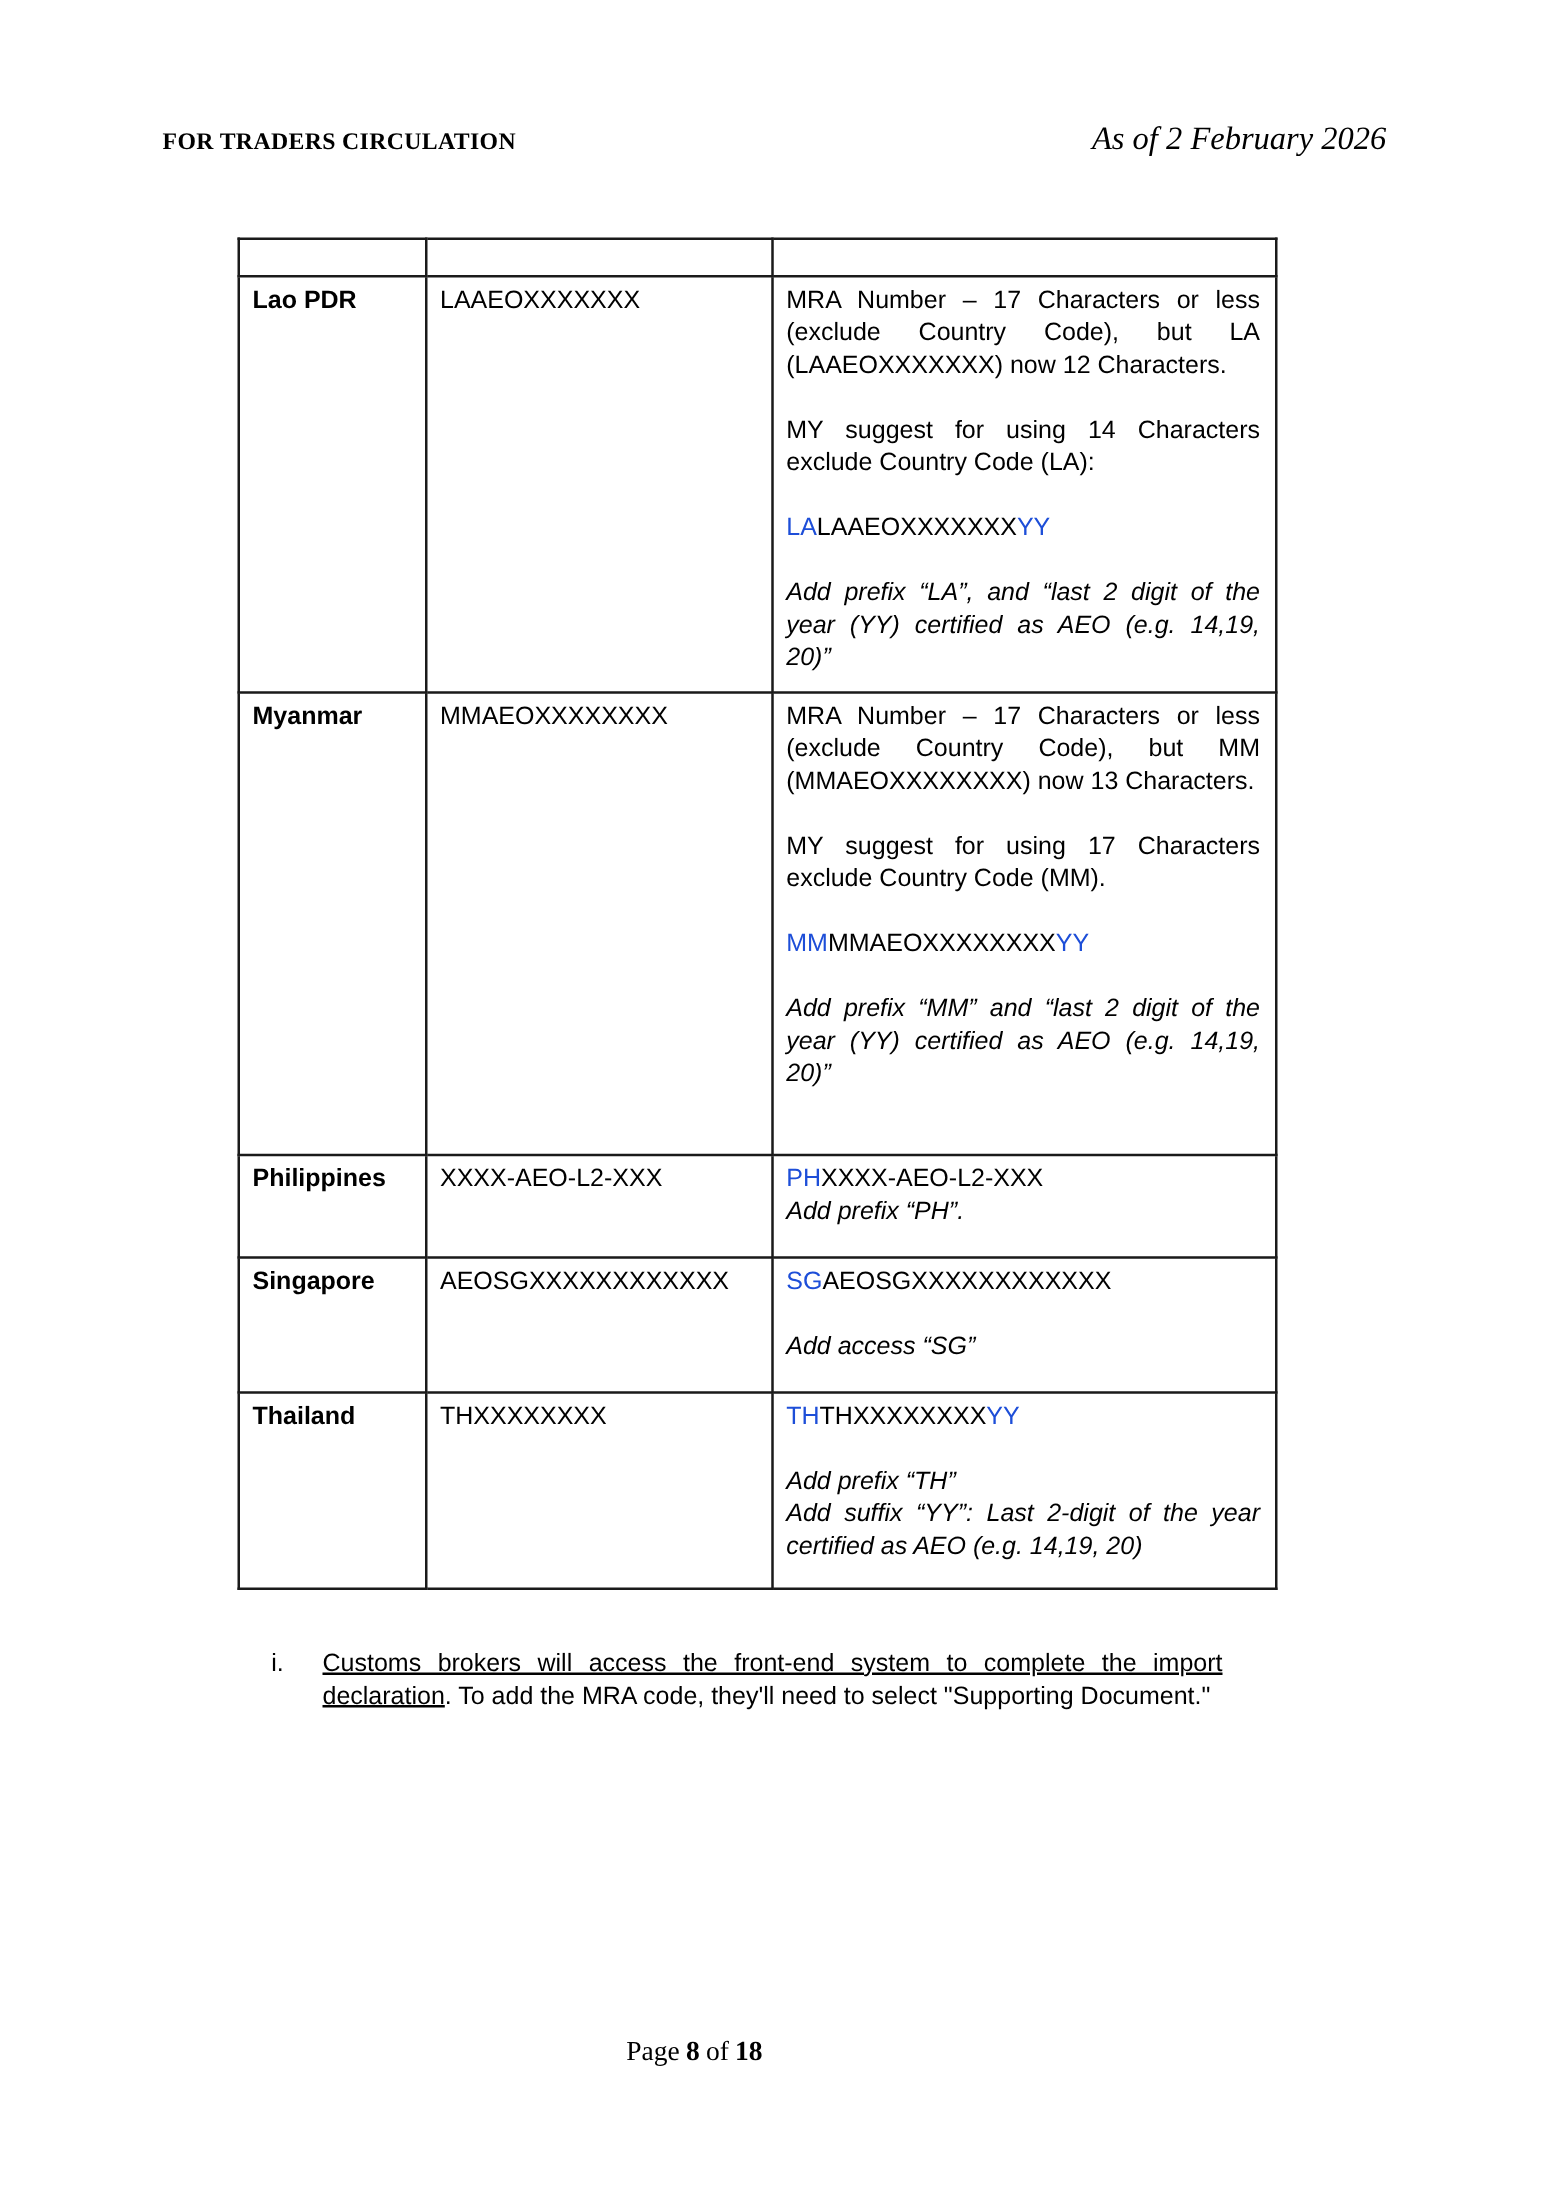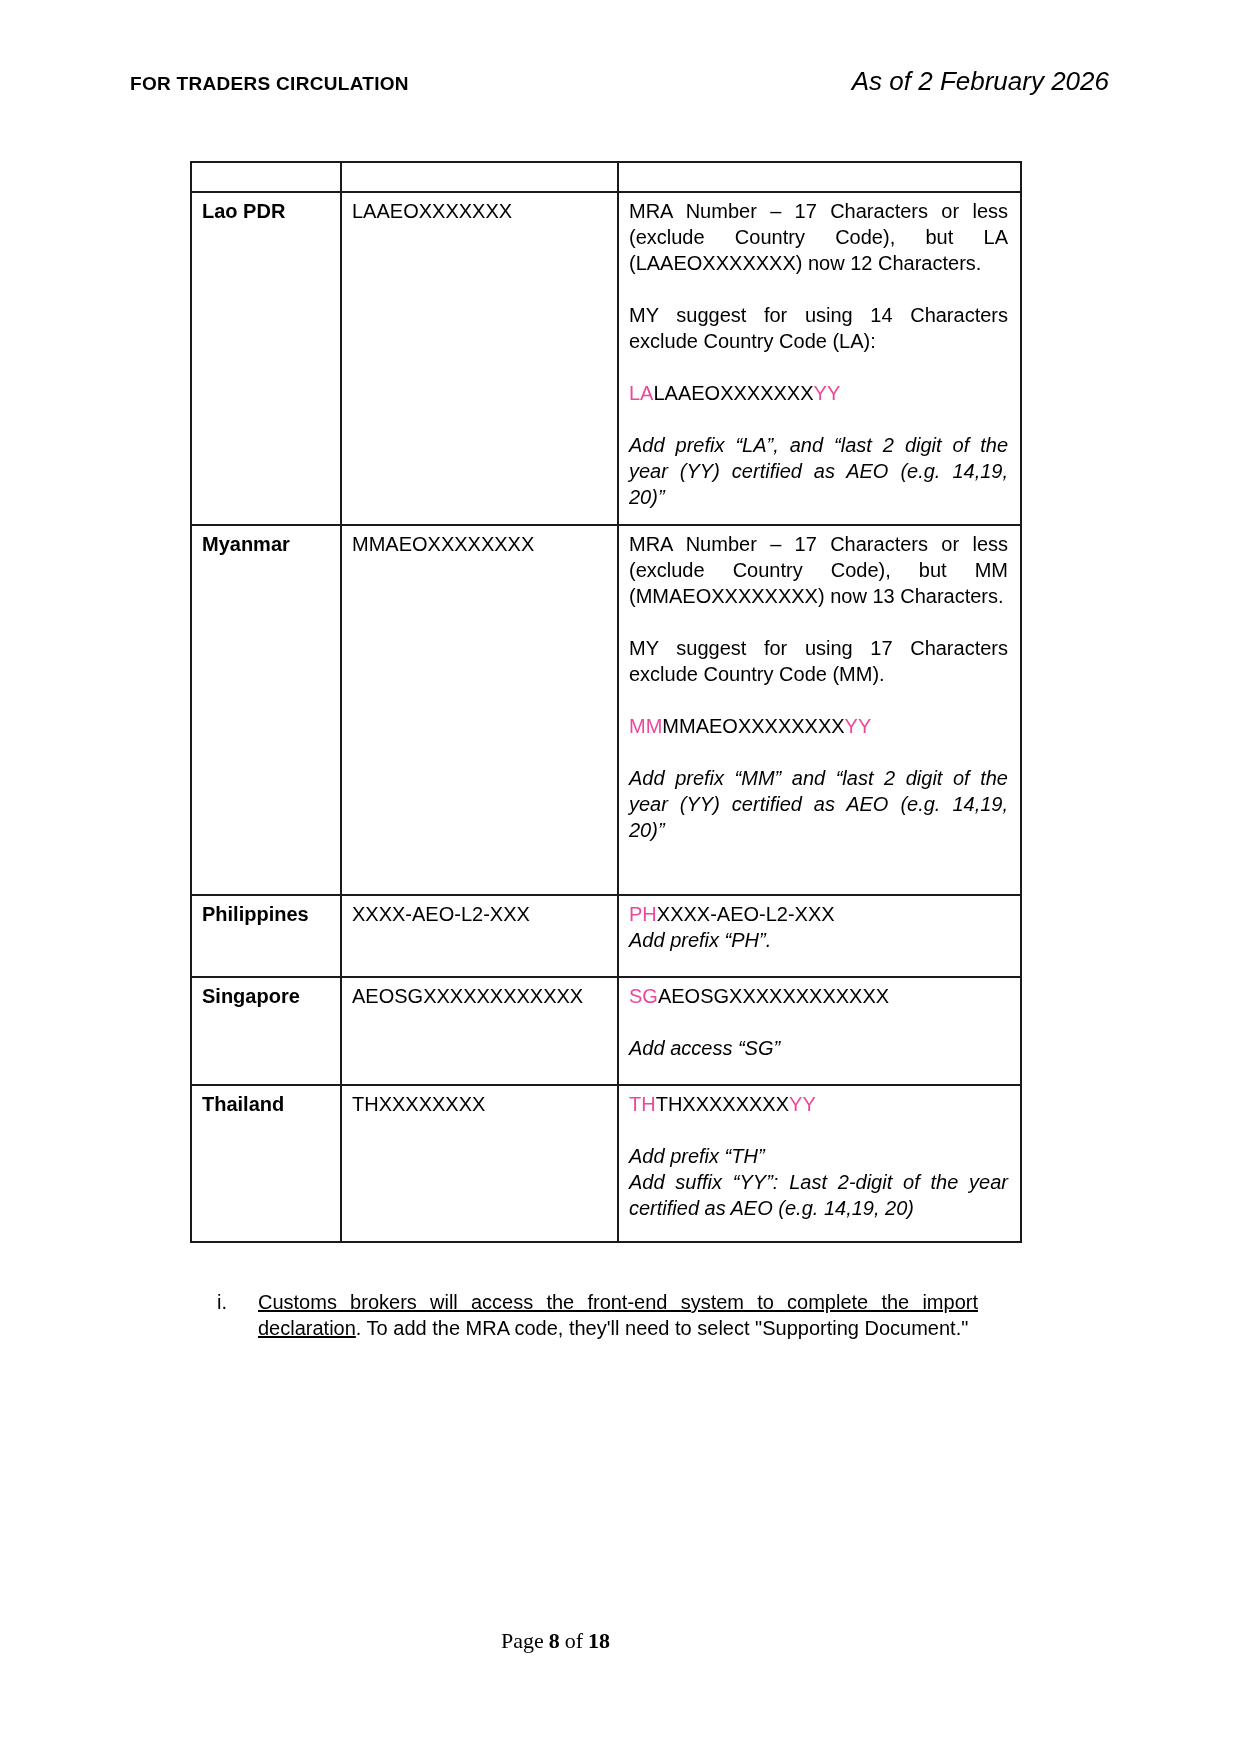--- a/index.html
+++ b/index.html
@@ -4,41 +4,41 @@
 <style>
   * { box-sizing: border-box; }
   html, body { margin: 0; padding: 0; background: #ffffff; }
   .page {
     width: 1241px; height: 1755px; background: #ffffff; color: #000;
     font-family: "Liberation Sans", sans-serif; position: relative; overflow: hidden;
   }
   
   .page-header {
     display: flex; justify-content: space-between; align-items: baseline;
-    padding: 66px 132px 0 130px; font-family: Liberation Sans, sans-serif;
+    padding: 96px 132px 0 130px; font-family: Liberation Serif, serif;
   }
   .hdr-left { font-weight: bold; font-size: 19px; letter-spacing: 0.3px; }
   .hdr-right { font-style: italic; font-size: 26px; }
   
   table.mra { border-collapse: collapse; table-layout: fixed; width: 830px; margin: 64px 0 0 190px; }
   table.mra td {
     border: 2px solid #1a1a1a; vertical-align: top;
     padding: 5px 12px 5px 10px; font-size: 20px; line-height: 26px;
   }
   td.country { font-weight: bold; }
   tr.r-empty td { height: 30px; padding: 0; }
   tr.r-lao  td { height: 333px; }
   tr.r-mya  td { height: 370px; }
   tr.r-phi  td { height: 82px; }
   tr.r-sin  td { height: 108px; }
   tr.r-tha  td { height: 157px; }
   .desc p { margin: 0; }
   .mb { margin-bottom: 26px !important; }
   .just { text-align: justify; }
-  .blue { color: #ec4899; }
+  .blue { color: #1d4ed8; }
   .note { font-style: italic; }
   
   .section { margin: 46px 0 0 203px; width: 775px; font-size: 20px; line-height: 26px; }
   .sec-heading { font-style: italic; text-decoration: underline; font-size: 20px; margin: 0; }
   .sec-paragraph { margin: 24px 0 0 0; text-align: justify; }
   .list-item { display: flex; margin: 22px 0 0 0; }
   .list-marker { width: 55px; padding-left: 14px; flex: none; }
   .list-text { flex: 1; text-align: justify; }
   .u { text-decoration: underline; }
   

